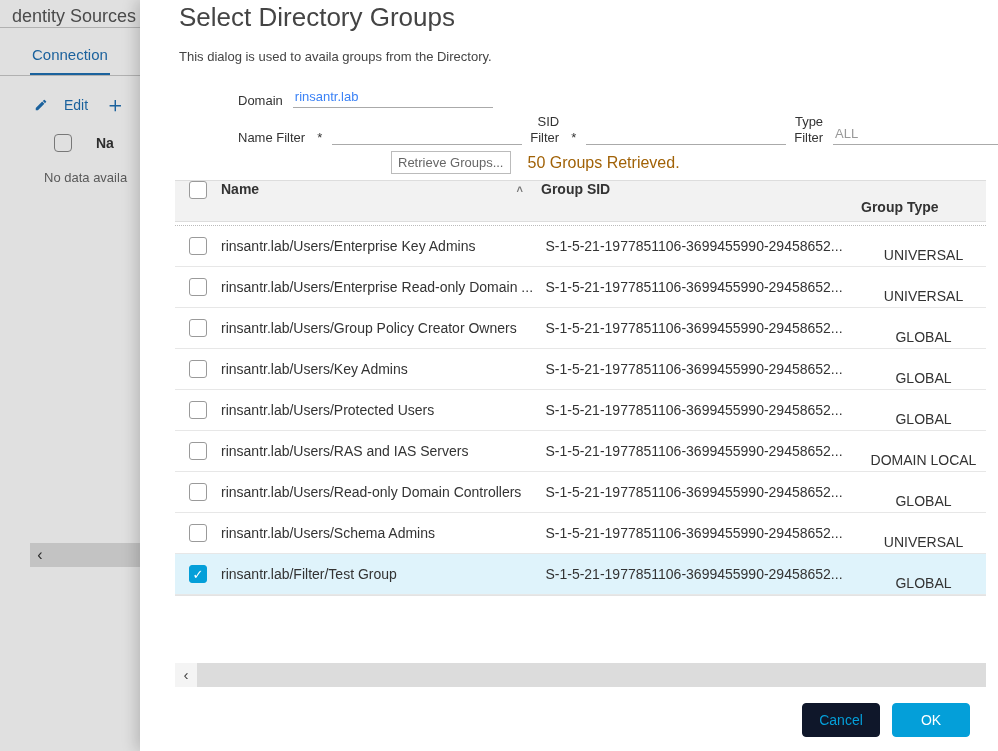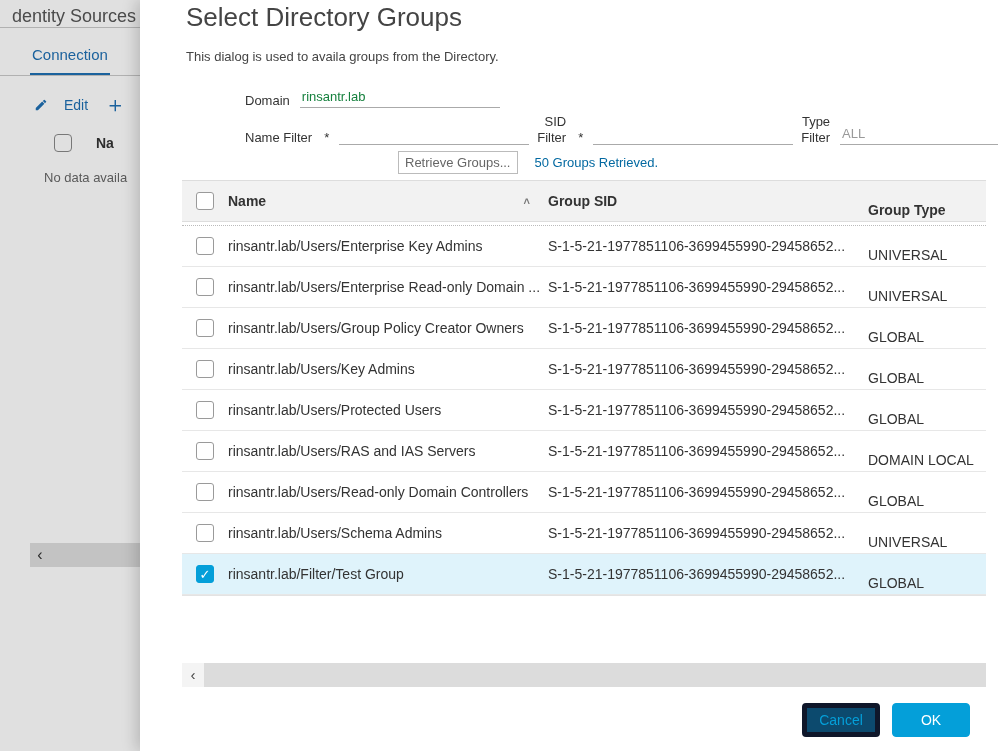--- a/index.html
+++ b/index.html
@@ -47,57 +47,57 @@
   .dialog {
     position: absolute;
     top: 0;
     left: 140px;   
     right: 0;
     bottom: 0;
     background: #fff;
     box-shadow: -4px 0 14px rgba(0,0,0,0.18);
     display:flex;
     flex-direction:column;
-    padding: 0 0 14px 8px;
+    padding: 0 0 14px 1px;
   }
   .dlg-title { font-size: 26px; color:#444; padding: 2px 38px 16px; font-weight:400;}
   .dlg-desc  { font-size: 13px; color:#444; padding: 0 38px 22px; }
 
   .filters { display:flex; align-items:flex-end; gap:4px; padding: 0 38px 6px 60px; flex-wrap:nowrap;}
   .filter-block { display:flex; align-items:flex-end; gap:10px;margin-left:37px; }
   .filter-label { font-size:13px; color:#333; white-space:nowrap; }
   .filter-input {
     border:none; border-bottom:1px solid #aaa;
-    font-size:13px; padding:3px 2px; min-width:10px; color:#15803d;
+    font-size:13px; padding:3px 2px; min-width:10px; color:#3b82f6;
     background:transparent;
   }
   .asterisk { font-size:13px; color:#333; padding-left:2px;}
   .sid-label { text-align:right; line-height:1.2; font-size:13px;}
   .retrieve-row { padding:0 38px 6px 250px; display:flex; align-items:center; gap:17px;}
   .retrieve-btn {
     border:1px solid #bbb; background:#fff; font-size:13px; color:#666;
     padding:3px 6px;
   }
-  .retrieve-count { font-size:13px; color:#0369a1;}
+  .retrieve-count { font-size:16px; color:#a16207;}
 
   
   .tbl-wrap { flex:1 1 auto; margin:0 12px 0 34px; overflow:hidden; display:flex; flex-direction:column;}
   .tbl-head {
     background:#f2f2f2;
     border-top:1px solid #ddd; border-bottom:1px solid #ddd;
-    display:flex; align-items:center; height:42px;
+    display:flex; align-items:flex-start; height:42px;
     font-weight:700; color:#333; font-size:14px;
   }
   .col-chk  { width:46px; display:flex; justify-content:center;}
   .col-name { flex:0 0 320px; display:flex; align-items:center; gap:8px;}
   .col-sid  { flex:0 0 320px;}
   .col-type { flex:1 1 auto;margin-top:18px;}
   .sort-caret {font-size:11px; color:#777; margin-left:auto; padding-right:18px;}
 
-  .tbl-body { overflow-y:auto; overflow-x:hidden; border-bottom:1px solid #e3e3e3;}
+  .tbl-body { overflow-y:auto; overflow-x:hidden; border-bottom:1px solid #e3e3e3;text-align:center;}
   .row {
     display:flex; align-items:center; height:41px;
     border-bottom:1px solid #e7e7e7;
     font-size:14px; color:#333;
   }
   .row.selected { background:#dff3fb; }
   .row .col-name, .row .col-sid { white-space:nowrap; overflow:hidden; text-overflow:ellipsis; padding-right:14px;}
   .checkbox {
     width:18px; height:18px; border:1.5px solid #9a9a9a; border-radius:3px;
     display:inline-flex; align-items:center; justify-content:center; background:#fff;
@@ -107,21 +107,21 @@
   .top-sliver { height:4px; border-bottom:1px dotted #bbb;}
 
   
   .hscroll { height:24px; background:#dcdcdc; margin:24px 12px 0 34px; display:flex; align-items:center;}
   .hscroll .arrow { width:22px; text-align:center; background:#f4f4f4; font-size:15px; color:#444; height:100%; line-height:24px;}
   .dlg-buttons { display:flex; justify-content:flex-end; gap:12px; padding:16px 28px 0 0;}
   .btn {
     min-width:78px; height:34px; border-radius:4px; font-size:14px;
     display:inline-flex; align-items:center; justify-content:center; cursor:pointer;
   }
-  .btn-cancel { background:#0c4a6e; color:#049fd9; border:5px solid #0f172a;}
+  .btn-cancel { background:#0f172a; color:#049fd9; border:1px solid #0f172a;}
   .btn-ok     { background:#049fd9; color:#fff; border:1px solid #049fd9;}
 </style>
 </head>
 <body>
 
 <div class="backdrop">
   <div class="bp-header">dentity Sources</div>
   <div class="bp-tabs">
     <div class="bp-tab active">Connection</div>
   </div>

